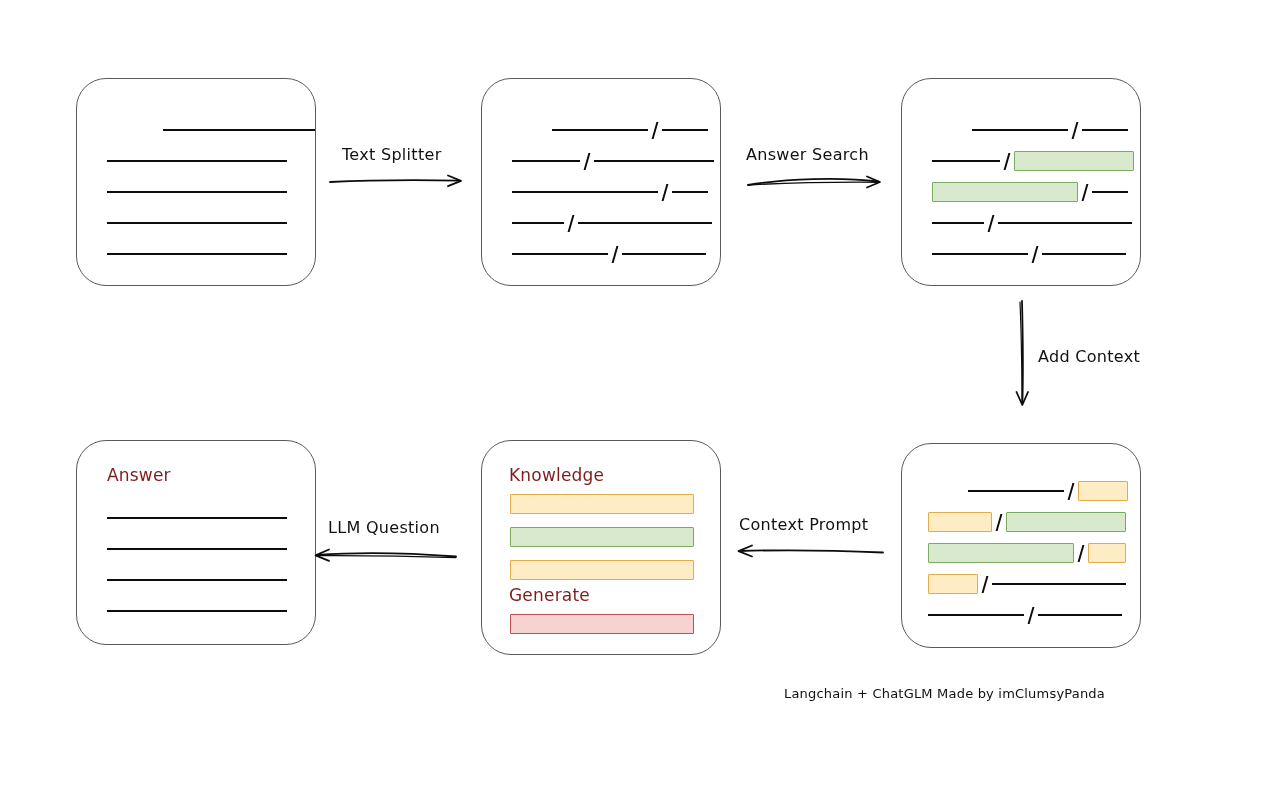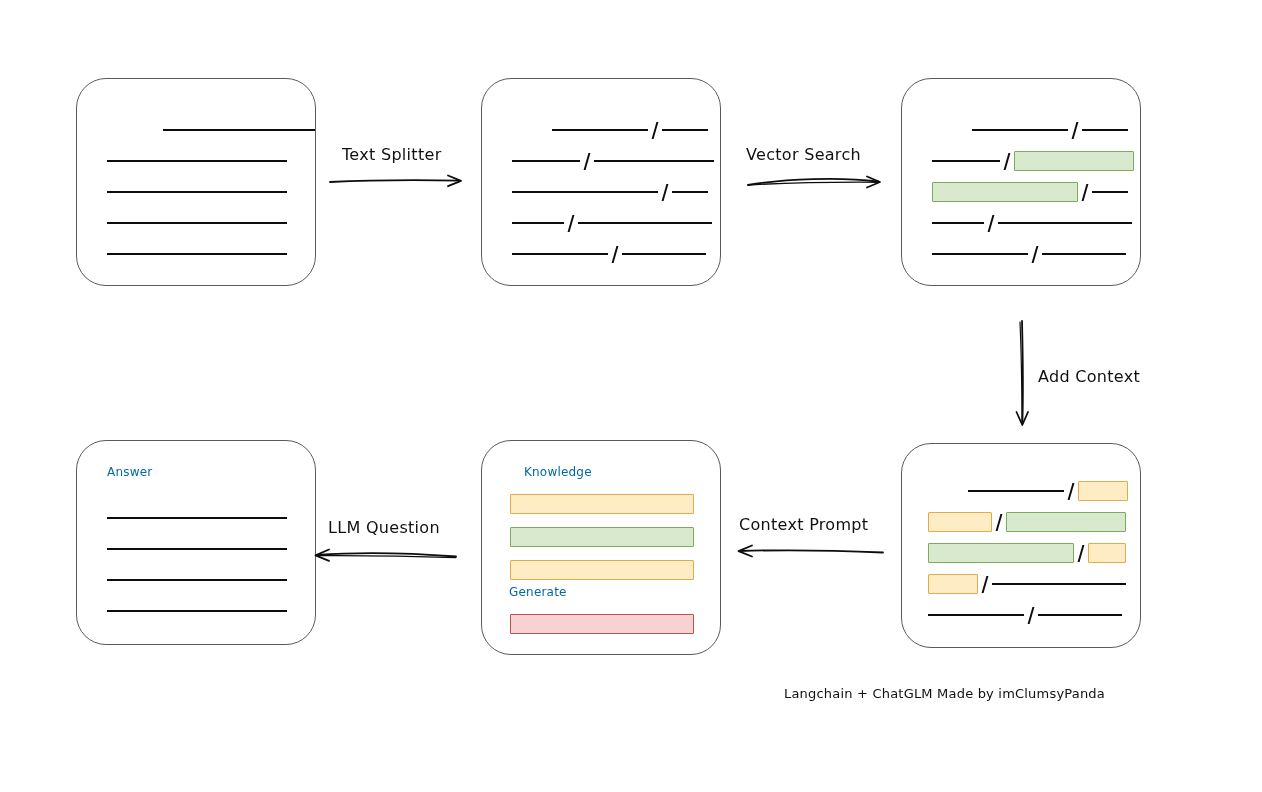--- a/index.html
+++ b/index.html
@@ -64,22 +64,22 @@
   }
   .hl.yellow {
     background: #fdecc4;
     border: 1.4px solid #e0ad4a;
   }
 
   
   .card-label {
     position: absolute;
     font-family: "DejaVu Sans", sans-serif;
-    font-size: 12px;
-    color: #0369a1;
+    font-size: 17px;
+    color: #7f1d1d;
     letter-spacing: 0.2px;
   }
 
   
   .bar {
     position: absolute;
     height: 20px;
     box-sizing: border-box;
     border-radius: 1px;
   }
@@ -214,21 +214,21 @@
       </div>
       <div class="row" style="left: 26px; top: 162px;">
         <span class="seg" style="width: 96px;"></span>
         <span class="slash"></span>
         <span class="seg" style="width: 84px;"></span>
       </div>
     </div>
 </div>
 
 <div class="card" style="left:481px; top:440px; width:240px; height:215px;">
-  <div class="card-label" style="left:27px; top:24px;margin-left:15px;">Knowledge</div>
+  <div class="card-label" style="left:27px; top:24px;">Knowledge</div>
   <div class="bar yellow" style="left:28px; top:53px; width:184px;"></div>
   <div class="bar green" style="left:28px; top:86px; width:184px;"></div>
   <div class="bar yellow" style="left:28px; top:119px; width:184px;"></div>
   <div class="card-label" style="left:27px; top:144px;">Generate</div>
   <div class="bar red" style="left:28px; top:173px; width:184px;"></div>
 </div>
 
 <div class="card" style="left:76px; top:440px; width:240px; height:205px;">
   <div class="card-label" style="left:30px; top:24px;">Answer</div>
   <div class="card-inner">
@@ -249,29 +249,29 @@
 
 <div class="arrow-group" style="left:328px; top:145px; width:145px; height:50px;text-decoration:underline;">
   <div class="arrow-label" style="left:14px; top:0px;">Text Splitter</div>
   <svg class="arrow-svg" style="left:0px; top:26px;" width="140" height="20" viewBox="0 0 140 20">
     <path d="M2,11 C40,9.2 95,9.0 131,9.6" stroke="#0d0d0d" stroke-width="1.8" fill="none" stroke-linecap="round"></path>
     <path d="M120,4.5 L133,9.8 L120,15.2" stroke="#0d0d0d" stroke-width="1.8" fill="none" stroke-linecap="round" stroke-linejoin="round"></path>
   </svg>
 </div>
 
 <div class="arrow-group" style="left:746px; top:145px; width:145px; height:50px;">
-  <div class="arrow-label" style="left:0px; top:0px;">Vector Search</div>
+  <div class="arrow-label" style="left:0px; top:0px;">Answer Search</div>
   <svg class="arrow-svg" style="left:0px; top:26px;" width="140" height="22" viewBox="0 0 140 22">
     <path d="M2,14 C40,7.5 95,6.0 132,10.5" stroke="#0d0d0d" stroke-width="1.8" fill="none" stroke-linecap="round"></path>
     <path d="M2,14 C45,11.5 98,11.0 132,11.2" stroke="#0d0d0d" stroke-width="1.4" fill="none" stroke-linecap="round"></path>
     <path d="M121,5.5 L134,11.0 L121,16.5" stroke="#0d0d0d" stroke-width="1.8" fill="none" stroke-linecap="round" stroke-linejoin="round"></path>
   </svg>
 </div>
 
-<div class="arrow-group" style="left:1010px; top:319px; width:150px; height:115px;">
+<div class="arrow-group" style="left:1010px; top:299px; width:150px; height:115px;">
   <div class="arrow-label" style="left:28px; top:48px;">Add Context</div>
   <svg class="arrow-svg" style="left:0px; top:0px;" width="26" height="112" viewBox="0 0 26 112">
     <path d="M12,2 C12.8,35 13.2,75 12.4,104" stroke="#0d0d0d" stroke-width="1.8" fill="none" stroke-linecap="round"></path>
     <path d="M10,3 C11.5,36 11.9,76 12.0,104" stroke="#0d0d0d" stroke-width="1.2" fill="none" stroke-linecap="round"></path>
     <path d="M6.5,93 L12.3,106 L18,93" stroke="#0d0d0d" stroke-width="1.8" fill="none" stroke-linecap="round" stroke-linejoin="round"></path>
   </svg>
 </div>
 
 <div class="arrow-group" style="left:735px; top:515px; width:155px; height:50px;">
   <div class="arrow-label" style="left:4px; top:0px;">Context Prompt</div>

